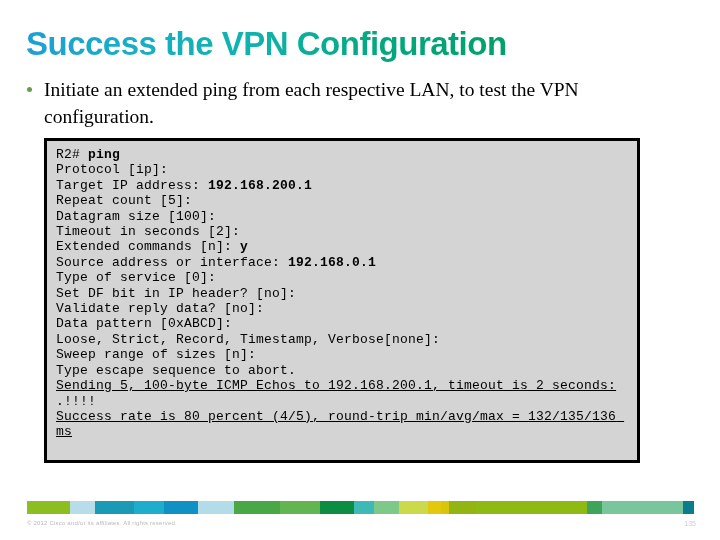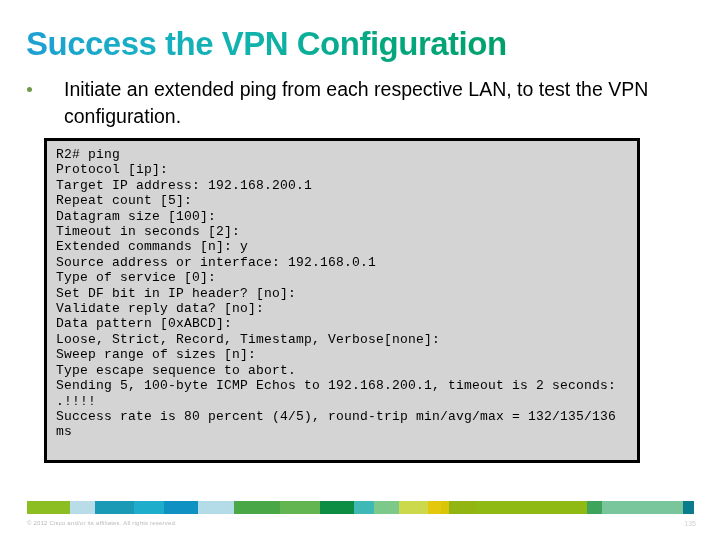--- a/index.html
+++ b/index.html
@@ -48,22 +48,21 @@
     width: 5px;
     height: 5px;
     border-radius: 50%;
     background: #6d9b4a;
     margin: 11px 12px 0 0;
   }
   .bullet-text {
     font-size: 19.5px;
     line-height: 27px;
     color: #000000;
-    font-family: Liberation Sans, sans-serif;
-    margin-left: 20px;
+    font-family: Liberation Serif, serif;
   }
 
   
   .code-box {
     position: absolute;
     left: 44px;
     top: 138px;
     width: 596px;
     height: 325px;
     background: #d4d4d4;
@@ -74,22 +73,22 @@
   .code-inner {
     padding: 6px 0 0 9px;
     font-family: "Liberation Mono", "DejaVu Sans Mono", monospace;
     font-size: 13px;
     line-height: 15.4px;
     color: #000000;
     white-space: pre-wrap;
     letter-spacing: 0.2px;
   }
   .code-line { white-space: pre; }
-  .code-line.wrapped { white-space: pre-wrap; }
-  .cmd { font-weight: normal; }
+  .code-line.wrapped { white-space: pre-wrap; text-decoration: underline; }
+  .cmd { font-weight: bold; }
 
   
   .footer-bar {
     position: absolute;
     left: 27px;
     top: 501px;
     width: 667px;
     height: 13px;
     display: flex;
   }

